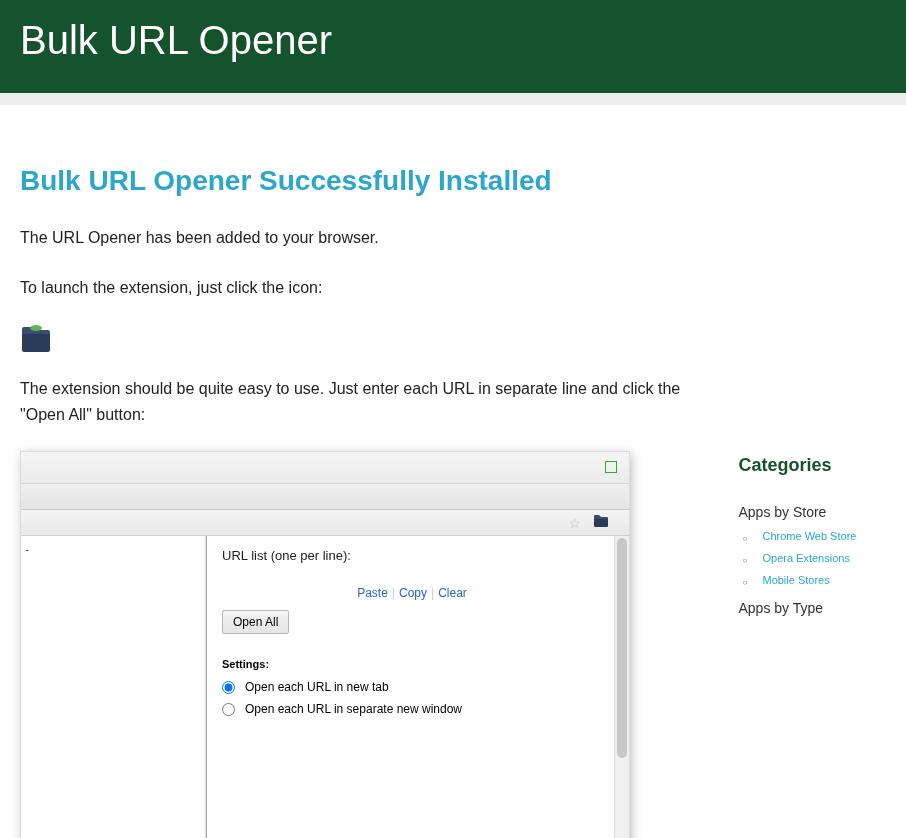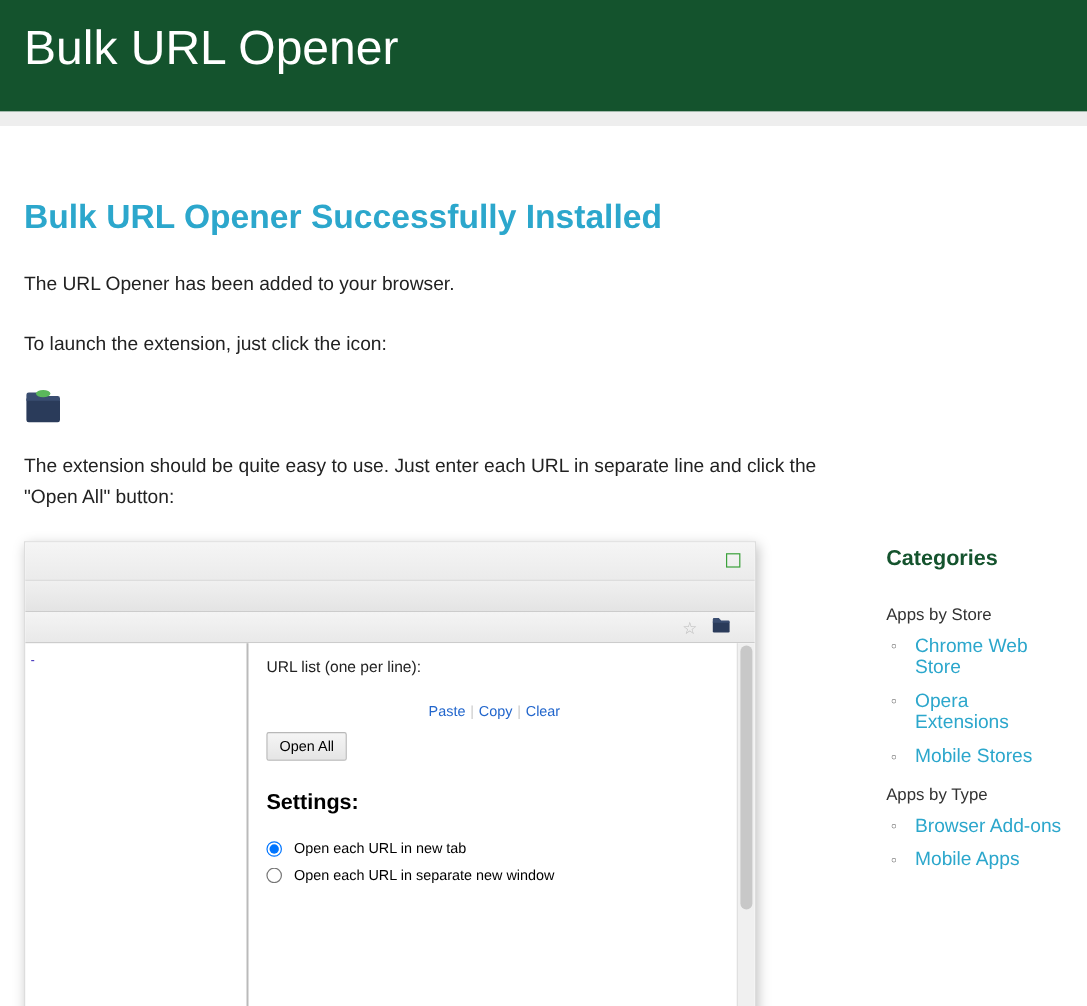--- a/index.html
+++ b/index.html
@@ -180,22 +180,22 @@
       padding: 4px 10px;
       font-size: 12px;
       background: linear-gradient(#f5f5f5, #e5e5e5);
       border: 1px solid #b8b8b8;
       border-radius: 2px;
       cursor: pointer;
     }
     .settings-heading {
       font-weight: bold;
       margin-top: 24px;
-      margin-bottom: 21px;
-      font-size: 18px;
+      margin-bottom: 10px;
+      font-size: 11px;
     }
     .setting-row {
       font-size: 12px;
       margin-bottom: 8px;
       display: flex;
       align-items: center;
       gap: 7px;
     }
     .setting-row input[type="radio"],
     .setting-row input[type="checkbox"] {
@@ -212,21 +212,21 @@
       font-size: 14px;
       color: #333;
       margin-bottom: 10px;
     }
     .sidebar-list {
       list-style: none;
       margin-left: 14px;
       margin-bottom: 14px;
     }
     .sidebar-list li {
-      font-size: 16px;
+      font-size: 11px;
       margin-bottom: 10px;
       position: relative;
       padding-left: 10px;
     }
     .sidebar-list li::before {
       content: "○";
       position: absolute;
       left: -10px;
       font-size: 8px;
       top: 4px;
@@ -304,18 +304,14 @@
 
   <div class="sidebar-col">
     <div class="sidebar-heading">Categories</div>
     <div class="sidebar-subhead">Apps by Store</div>
     <ul class="sidebar-list">
       <li><a>Chrome Web Store</a></li>
       <li><a>Opera Extensions</a></li>
       <li><a>Mobile Stores</a></li>
     </ul>
     <div class="sidebar-subhead">Apps by Type</div>
-    <ul class="sidebar-list">
-      <li><a>Browser Add-ons</a></li>
-      <li><a>Mobile Apps</a></li>
-    </ul>
   </div>
 </div>
 
 </body></html>

